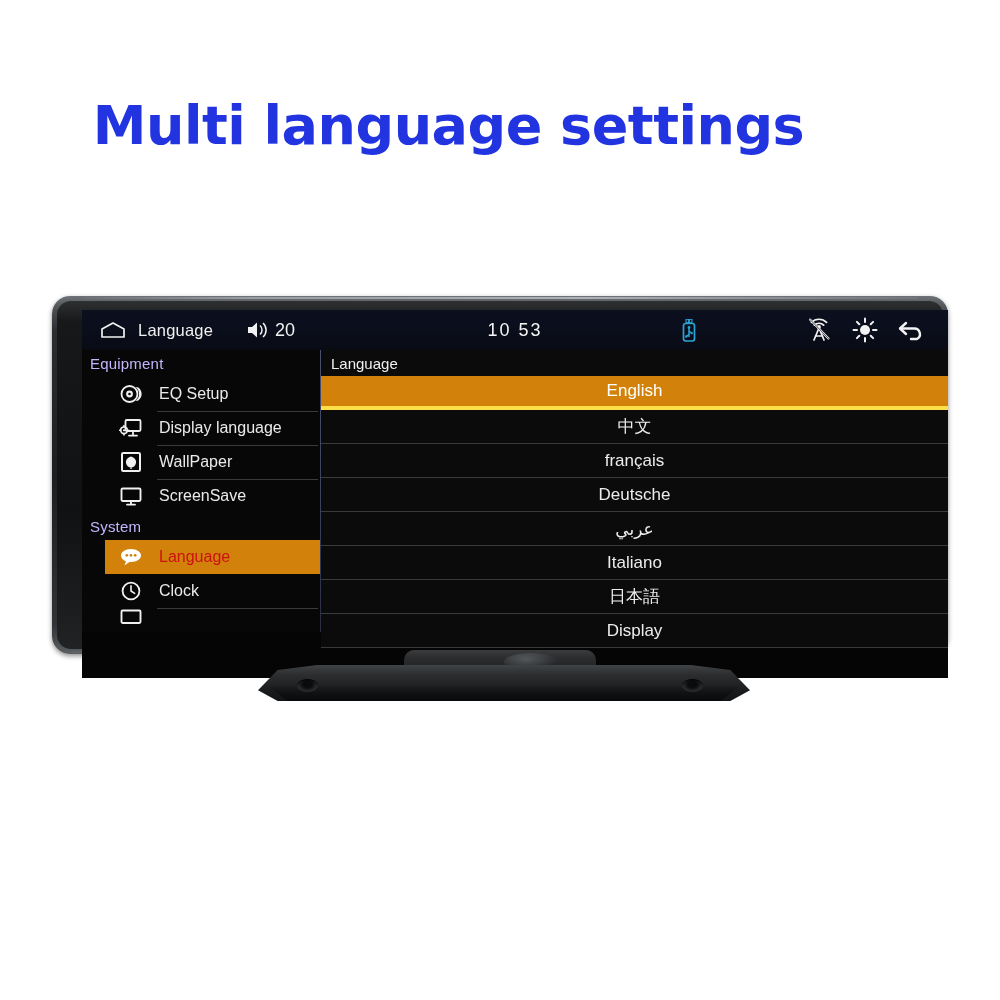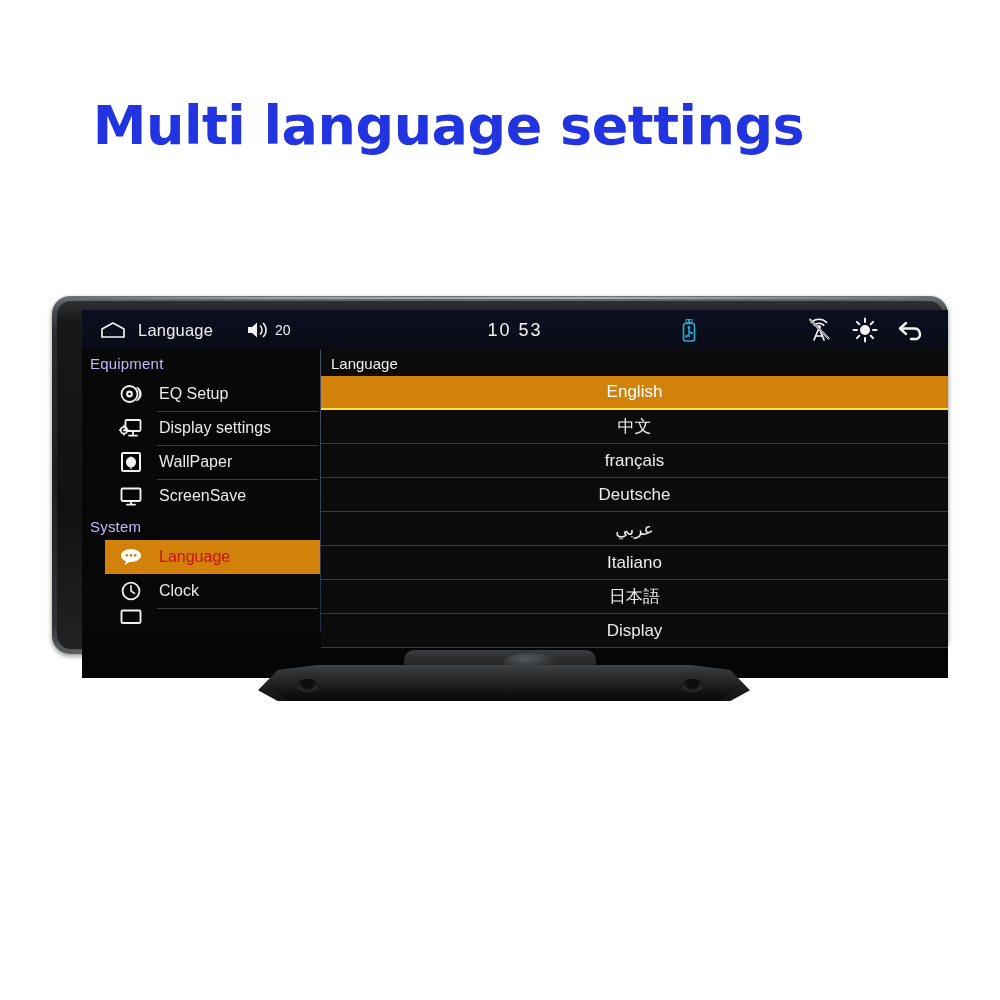--- a/index.html
+++ b/index.html
@@ -106,21 +106,21 @@
     color: #f0f0f0;
     letter-spacing: 0.2px;
   }
   .sb-vol {
     margin-left: 34px;
     display: flex;
     align-items: center;
     gap: 6px;
   }
   .sb-vol svg { display:block; }
-  .sb-vol-val { font-size: 14px; color:#f0f0f0; }
+  .sb-vol-val { font-size: 18px; color:#f0f0f0; }
   .sb-clock {
     position: absolute;
     left: 0; right: 0;
     text-align: center;
     font-size: 18px;
     letter-spacing: 2px;
     color: #f5f5f5;
     pointer-events: none;
   }
   .sb-right {
@@ -220,21 +220,21 @@
     justify-content: center;
     font-size: 17px;
     color: #ececec;
     border-bottom: 1px solid #3b3b3b;
     background: #0b0b0b;
     box-sizing: border-box;
   }
   .lang-row.selected {
     background: #d2820a;
     color: #ffffff;
-    border-bottom: 2px solid #fde047;
+    border-bottom: 4px solid #fde047;
   }
   .lang-row.cjk { font-family: "DejaVu Sans", sans-serif; }
   .lang-row.rtl { direction: rtl; font-family: "DejaVu Sans", sans-serif; }
 
   
   .stand { position: absolute; left: 0; top: 0; width: 1000px; height: 1000px; pointer-events: none; }
   .stand-hub {
     position: absolute;
     left: 404px;
     top: 650px;
@@ -402,21 +402,21 @@
               <circle cx="5" cy="13.3" r="3.3" fill="none" stroke="#f0f0f0" stroke-width="1.6"></circle>
               <circle cx="5" cy="13.3" r="1.1" fill="#f0f0f0"></circle>
               <g stroke="#f0f0f0" stroke-width="1.5" stroke-linecap="round">
                 <path d="M5 8.6 L5 10"></path>
                   <path d="M5 16.6 L5 18"></path>
                 <path d="M0.4 13.3 L1.8 13.3"></path>
                   <path d="M8.2 13.3 L9.6 13.3"></path>
               </g>
             </svg>
           </span>
-          <span class="si-label">Display settings</span>
+          <span class="si-label">Display language</span>
         </div>
 
         <div class="side-item">
           <span class="si-icon">
             <svg width="22" height="22" viewBox="0 0 22 22">
               <rect x="2" y="2" width="18" height="18" rx="1.2" fill="none" stroke="#f0f0f0" stroke-width="2"></rect>
               <path d="M11 5.5 C7.5 6.5 5.5 9 6 12 C6.6 15 9 16.5 11 16.5 C13 16.5 15.4 15 16 12 C16.5 9 14.5 6.5 11 5.5 Z" fill="#f0f0f0"></path>
               <path d="M11 16.5 L11 18" stroke="#f0f0f0" stroke-width="1.4"></path>
             </svg>
           </span>

